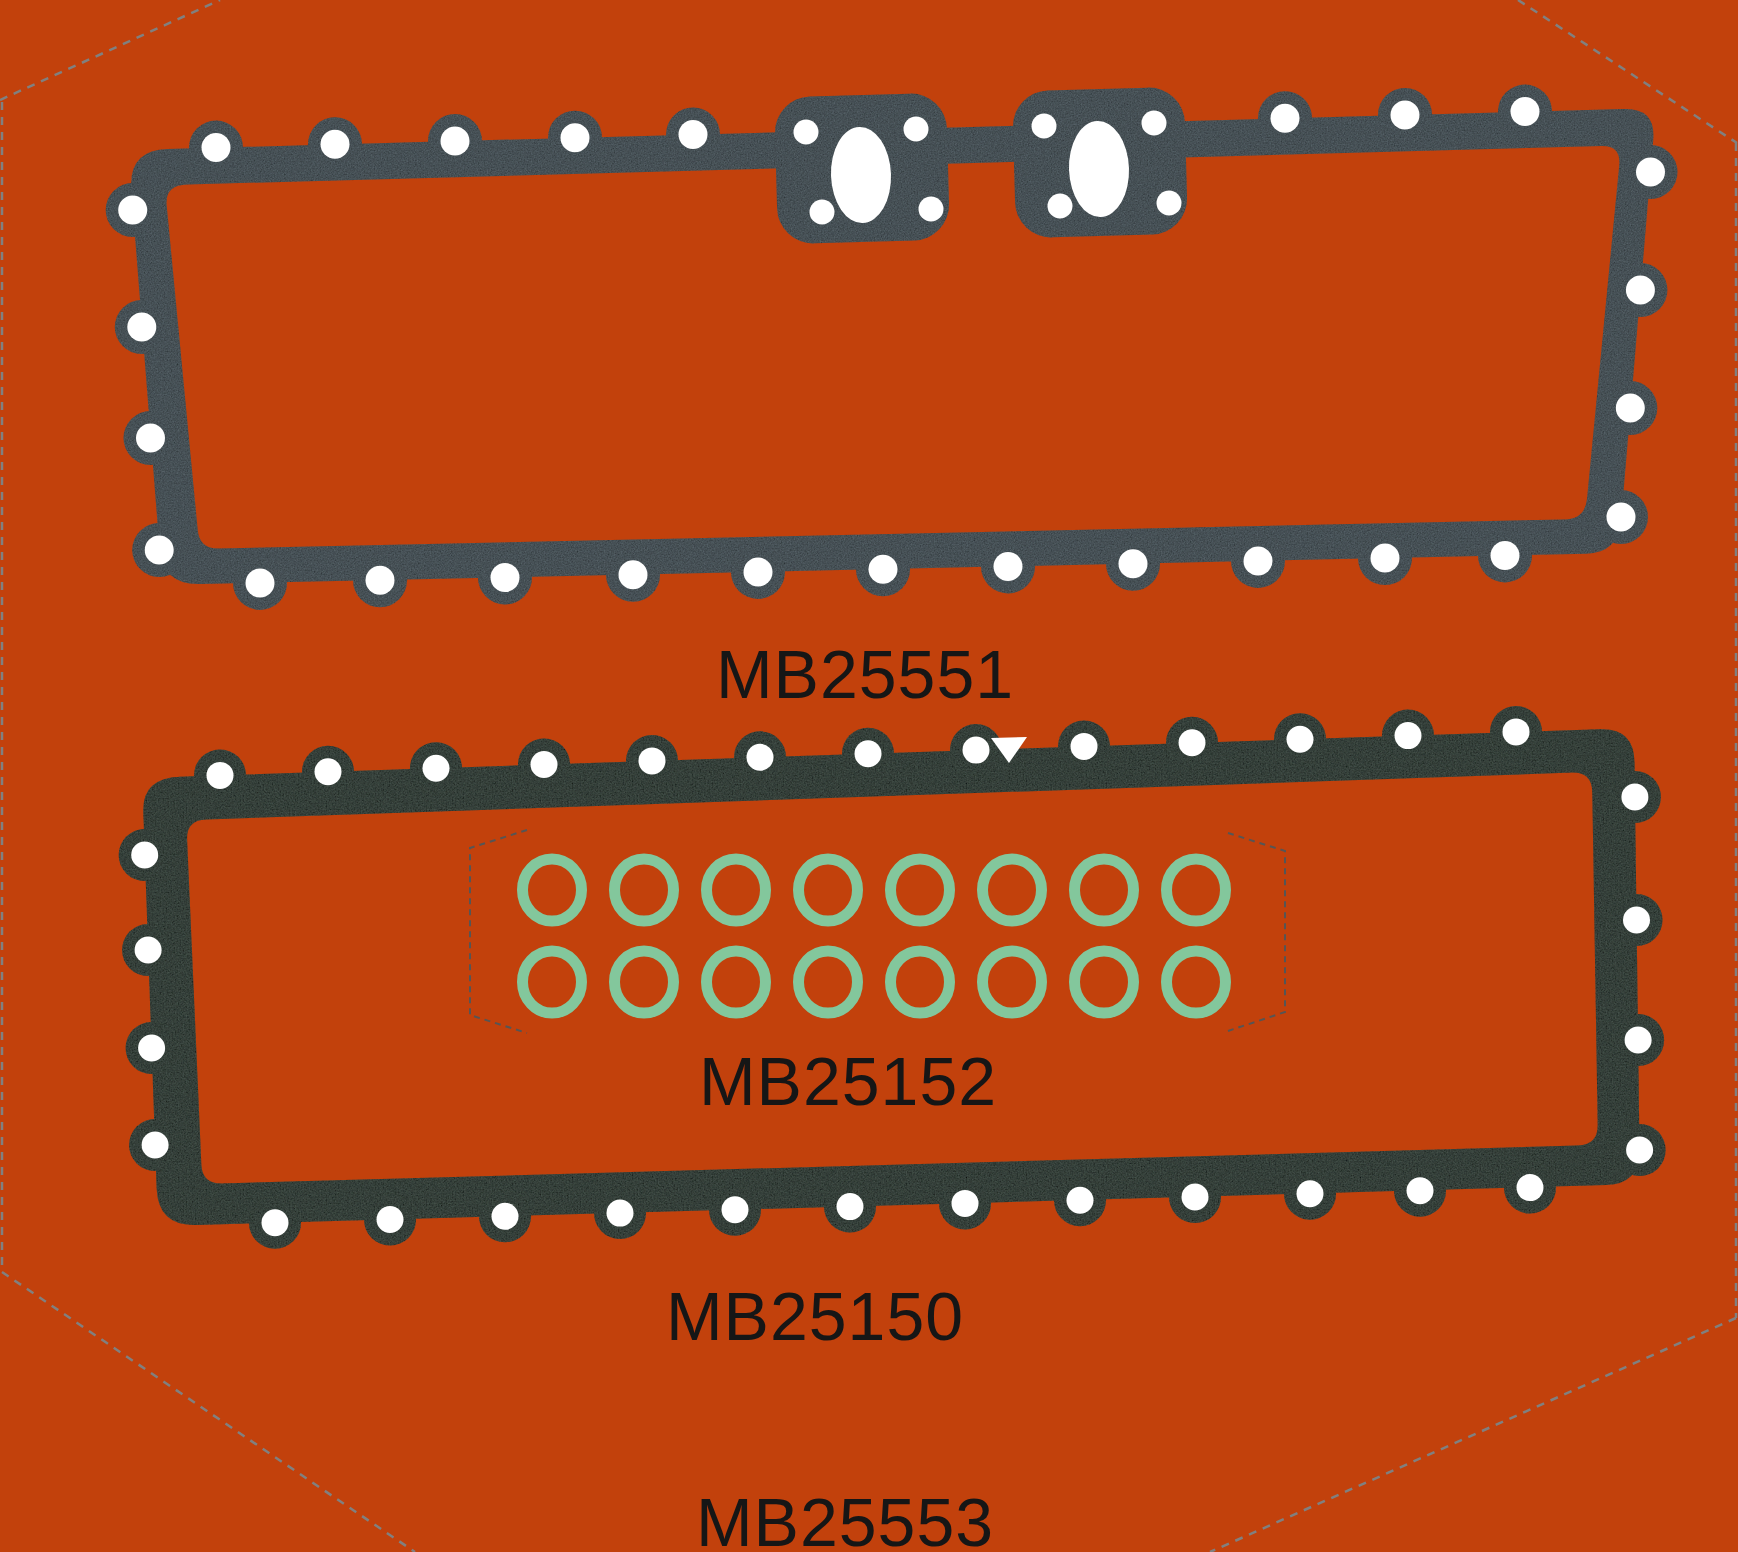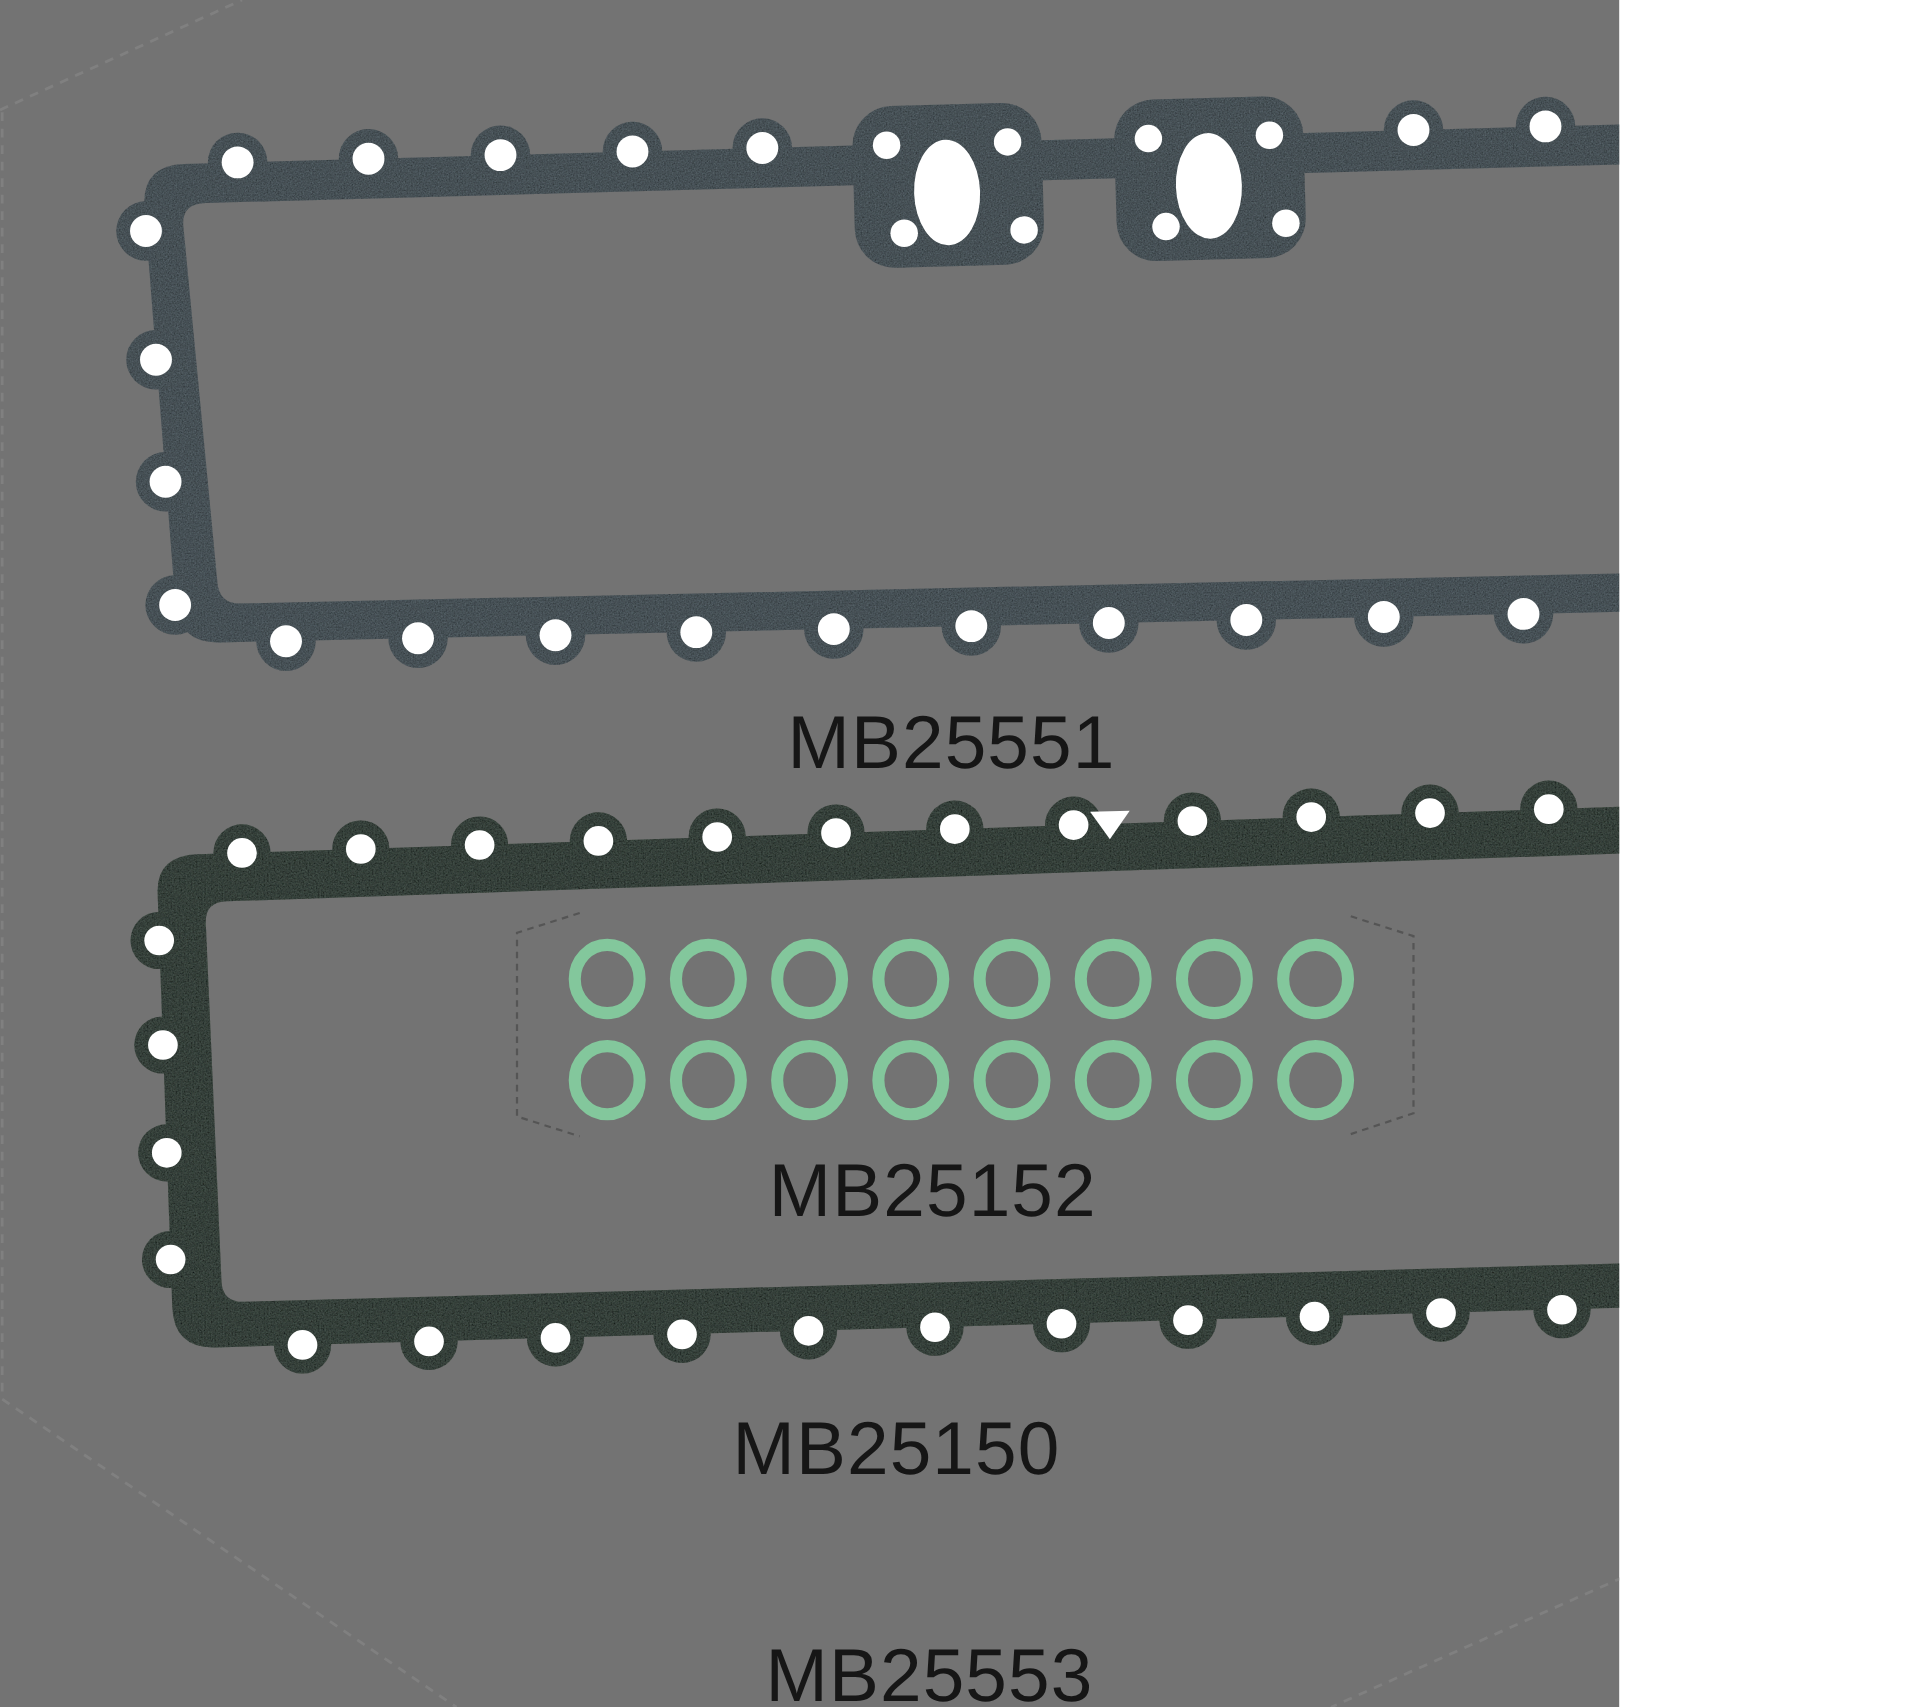--- a/index.html
+++ b/index.html
@@ -3,23 +3,23 @@
 <meta charset="utf-8">
 <style>
   html, body {
     margin: 0;
     padding: 0;
     background: #ffffff;
     font-family: "Liberation Sans", sans-serif;
   }
   .canvas {
     position: relative;
-    width: 1472px;
+    width: 1738px;
     height: 1552px;
-    background: #737373;
+    background: #c2410c;
     overflow: hidden;
   }
   .canvas svg { display: block; width: 1738px; height: 1552px; }
   text.part-label {
     font-family: "Liberation Sans", sans-serif;
     font-size: 68px;
     letter-spacing: 1px;
     fill: #161616;
   }
 </style>

